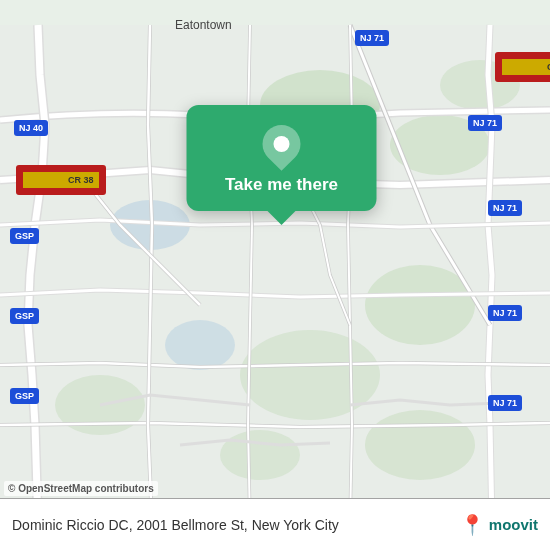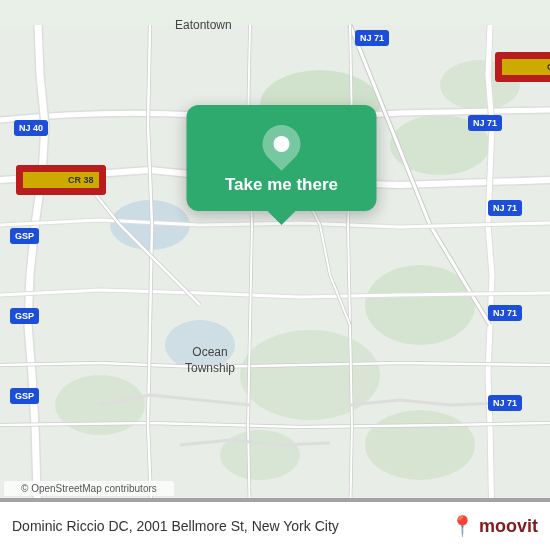--- a/index.html
+++ b/index.html
@@ -32,21 +32,21 @@
     .info-bar {
       position: absolute;
       bottom: 0;
       left: 0;
       right: 0;
       height: 52px;
       background: white;
       display: flex;
       align-items: center;
       padding: 0 12px;
-      border-top: 4px solid #a3a3a3;
+      border-top: 1px solid #a3a3a3;
       z-index: 10;
     }
 
     .info-bar-text {
       font-size: 14px;
       color: #333;
       flex: 1;
     }
 
     .moovit-logo {
@@ -55,35 +55,36 @@
       gap: 4px;
     }
 
     .moovit-logo-pin {
       color: #e8334a;
       font-size: 20px;
     }
 
     .moovit-text {
       font-weight: bold;
-      font-size: 18px;
-      color: #7f1d1d;
+      font-size: 15px;
+      color: #0f766e;
     }
 
     
     .osm-attribution {
       position: absolute;
       bottom: 54px;
       left: 4px;
       font-size: 10px;
       color: #555;
       background: rgba(255,255,255,0.75);
-      padding: 2px 17px;
+      padding: 2px 4px;
       border-radius: 2px;
       z-index: 10;
+      font-weight: bold;
     }
 
     
     .map-popup {
       position: absolute;
       top: 105px;
       left: 50%;
       transform: translateX(-50%);
       z-index: 20;
       display: flex;
@@ -229,21 +230,20 @@
 
     <path d="M 300,160 L 320,200 L 330,250 L 350,300" stroke="#ccc" stroke-width="3.5" fill="none"></path>
     <path d="M 300,160 L 320,200 L 330,250 L 350,300" stroke="white" stroke-width="2" fill="none"></path>
 
     <path d="M 100,380 L 150,370 L 200,375 L 250,380" stroke="#ddd" stroke-width="3" fill="none" stroke-dasharray="none"></path>
     <path d="M 350,380 L 400,375 L 450,380 L 500,378" stroke="#ddd" stroke-width="3" fill="none"></path>
     <path d="M 180,420 L 230,415 L 280,420 L 330,418" stroke="#ddd" stroke-width="3" fill="none"></path>
   </svg>
 
   <div class="town-label" style="top:18px; left:175px;">Eatontown</div>
-  <div class="town-label" style="top:345px; left:185px; text-align:center; line-height:1.3;">Ocean<br>Township</div>
 
   <div class="route-badge badge-green" style="top:120px; left:14px;">NJ 40</div>
   <div class="route-badge badge-green" style="top:30px; left:355px;">NJ 71</div>
   <div class="route-badge badge-green" style="top:115px; left:468px;">NJ 71</div>
   <div class="route-badge badge-green" style="top:200px; left:488px;">NJ 71</div>
   <div class="route-badge badge-green" style="top:305px; left:488px;">NJ 71</div>
   <div class="route-badge badge-green" style="top:395px; left:488px;">NJ 71</div>
   <div class="route-badge badge-yellow" style="top:165px; left:8px;margin-left:8px;">CR 38</div>
   <div class="route-badge badge-green" style="top:228px; left:10px;">GSP</div>
   <div class="route-badge badge-green" style="top:308px; left:10px;">GSP</div>

